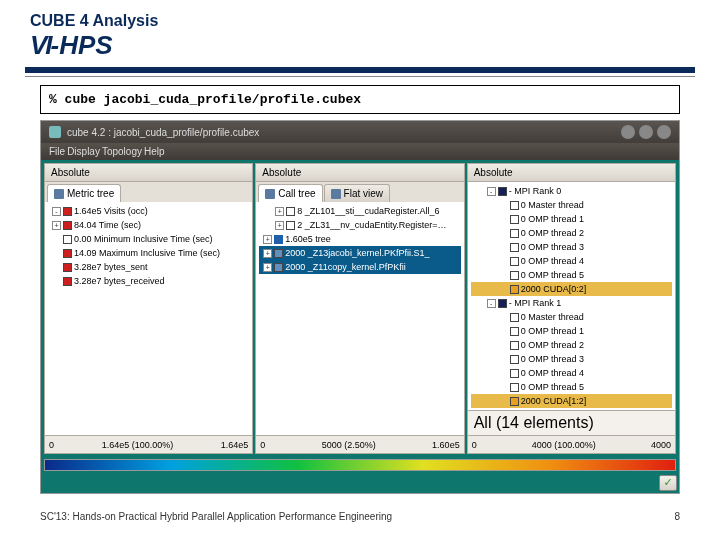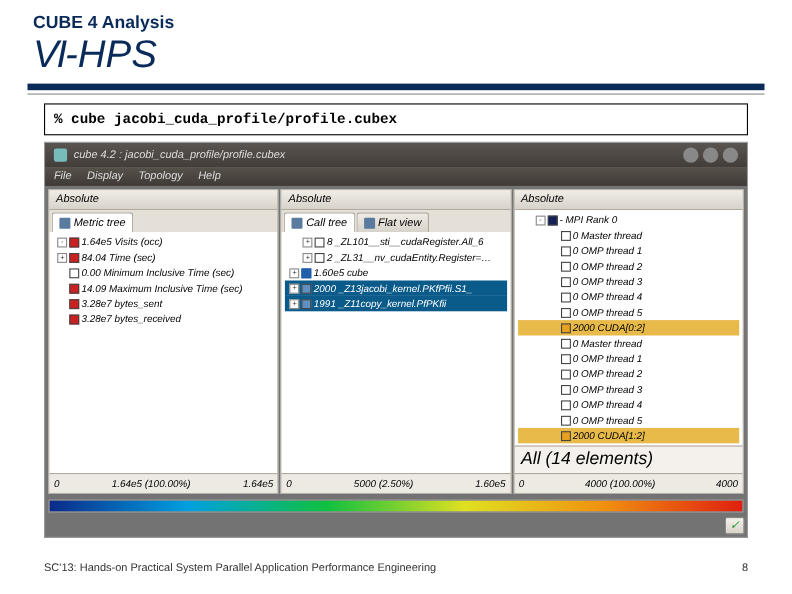--- a/index.html
+++ b/index.html
@@ -1,31 +1,31 @@
 <!DOCTYPE html>
 <html><head>
 <meta charset="utf-8">
 <style>
 * { margin: 0; padding: 0; box-sizing: border-box; }
 body { width: 720px; height: 540px; background: #fff; font-family: Arial, sans-serif; overflow: hidden; position: relative; }
 .header { padding: 12px 30px 6px; display: flex; justify-content: space-between; align-items: flex-start; flex-direction: column; }
 .title { font-size: 16px; font-weight: bold; color: #0a2a5a; }
-.logo { font-size: 35px; font-weight: normal; color: #0a2a5a; font-style: italic; }
+.logo { font-size: 26px; font-weight: bold; color: #0a2a5a; font-style: italic; }
 .logo .v { letter-spacing: -2px; }
 .hr1 { height: 6px; background: #0a2a5a; margin: 0 25px; }
 .hr2 { height: 1px; background: #888; margin: 3px 25px 8px; }
 .cmd-box { margin: 0 40px 6px; border: 1px solid #000; padding: 6px 8px; font-family: "Courier New", monospace; font-size: 13px; font-weight: bold; background: #fff; }
 
-.window { margin: 0 40px; border: 1px solid #999; background: #737373; font-size: 10px; font-style: italic; }
+.window { margin: 0 40px; border: 1px solid #999; background: #0f766e; font-size: 10px; }
 .titlebar { background: linear-gradient(#5a5450,#423d38); color: #ddd; padding: 4px 8px; display: flex; align-items: center; justify-content: space-between; }
 .titlebar-left { display: flex; align-items: center; gap: 6px; }
 .titlebar-icon { width: 12px; height: 12px; background: #7bb; border-radius: 2px; }
 .win-btns { display: flex; gap: 4px; }
 .win-btn { width: 14px; height: 14px; border-radius: 7px; background: #888; }
-.menubar { background: linear-gradient(#57514b,#3f3a35); color: #ddd; padding: 3px 8px; display: flex; gap: 14px; font-size: 10px; }
+.menubar { background: linear-gradient(#57514b,#3f3a35); color: #ddd; padding: 3px 8px; display: flex; gap: 2px; font-size: 10px; }
 .menubar span { cursor: default; }
 
 .panes { display: flex; gap: 2px; padding: 3px; }
 .pane { flex: 1; background: #f4f1ec; border: 1px solid #b0aaa0; display: flex; flex-direction: column; min-width: 0; }
 .pane-head { background: linear-gradient(#f0ede6,#d8d3ca); padding: 3px 6px; font-size: 10px; border-bottom: 1px solid #b0aaa0; }
 .tabbar { display: flex; gap: 1px; padding: 2px 2px 0; background: #e4e0d8; }
 .tab { background: linear-gradient(#efece5,#d8d3ca); border: 1px solid #b0aaa0; border-bottom: none; padding: 3px 6px; font-size: 10px; border-radius: 3px 3px 0 0; display: flex; align-items: center; gap: 3px; }
 .tab.active { background: #fff; text-align: right; }
 .tab-icon { width: 10px; height: 10px; background: #5a7aa0; border-radius: 1px; }
 .tree { background: #fff; flex: 1; padding: 2px 3px; overflow: hidden; font-size: 9px; line-height: 14px; min-height: 190px; }
@@ -148,31 +148,31 @@
             <span>8 _ZL101__sti__cudaRegister.All_6</span>
           </div>
           <div class="row i1">
             <span class="expander">+</span>
             <span class="box white"></span>
             <span>2 _ZL31__nv_cudaEntity.Register=…</span>
           </div>
           <div class="row i0">
             <span class="expander">+</span>
             <span class="box blue"></span>
-            <span>1.60e5 cube</span>
+            <span>1.60e5 tree</span>
           </div>
           <div class="row i0 sel">
             <span class="expander">+</span>
             <span class="box lblue"></span>
             <span>2000 _Z13jacobi_kernel.PKfPfii.S1_</span>
           </div>
           <div class="row i0 sel">
             <span class="expander">+</span>
             <span class="box lblue"></span>
-            <span>1991 _Z11copy_kernel.PfPKfii</span>
+            <span>2000 _Z11copy_kernel.PfPKfii</span>
           </div>
         </div>
         <div class="axis">
           <span>0</span>
           <span>5000 (2.50%)</span>
           <span>1.60e5</span>
         </div>
       </div>
       <div class="pane">
         <div class="pane-head">Absolute</div>
@@ -209,20 +209,25 @@
           </div>
           <div class="row i2">
             <span class="spacer"></span>
             <span class="box white"></span>
             <span>0 OMP thread 5</span>
           </div>
           <div class="row i2 sel2">
             <span class="spacer"></span>
             <span class="box orange"></span>
             <span>2000 CUDA[0:2]</span>
+          </div>
+          <div class="row i1">
+            <span class="expander">-</span>
+            <span class="box dblue"></span>
+            <span>- MPI Rank 1</span>
           </div>
           <div class="row i2">
             <span class="spacer"></span>
             <span class="box white"></span>
             <span>0 Master thread</span>
           </div>
           <div class="row i2">
             <span class="spacer"></span>
             <span class="box white"></span>
             <span>0 OMP thread 1</span>
@@ -262,15 +267,15 @@
       </div>
     </div>
 
   <div class="rainbow"></div>
   <div class="status">
     <div class="check">✓</div>
   </div>
 </div>
 
 <div class="footer">
-  <span>SC'13: Hands-on Practical System Parallel Application Performance Engineering</span>
+  <span>SC'13: Hands-on Practical Hybrid Parallel Application Performance Engineering</span>
   <span>8</span>
 </div>
 
 </body></html>

